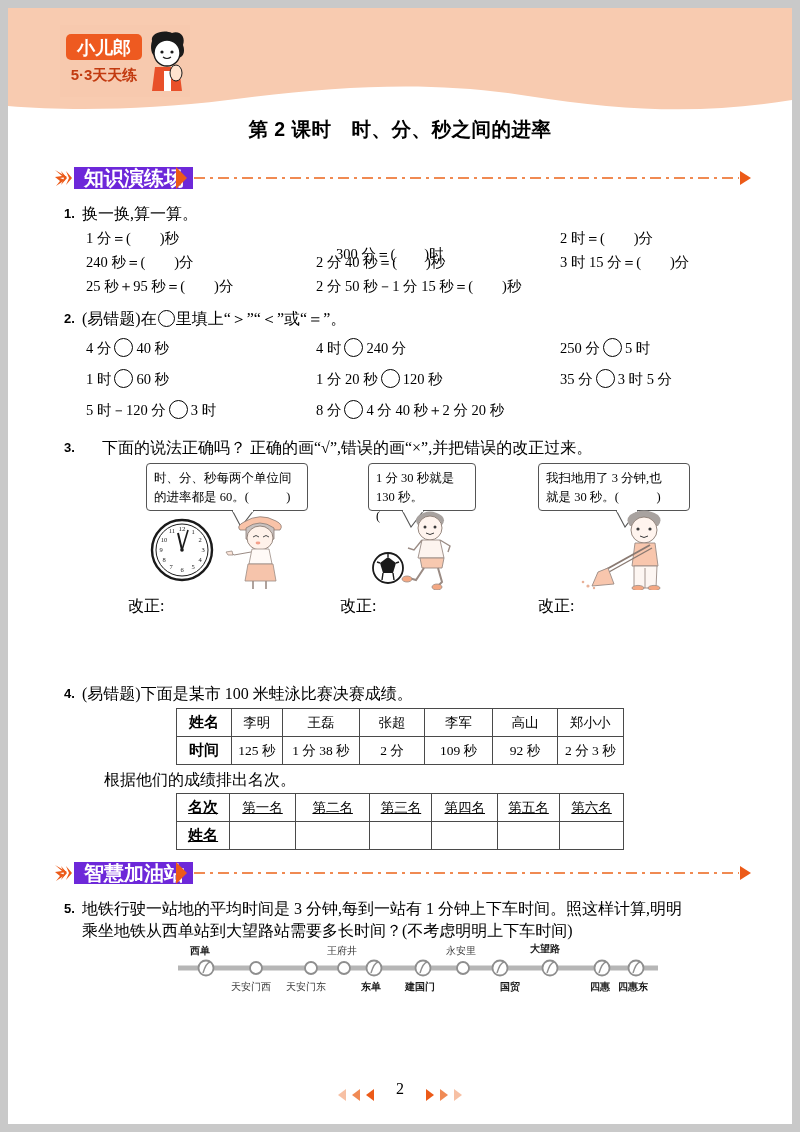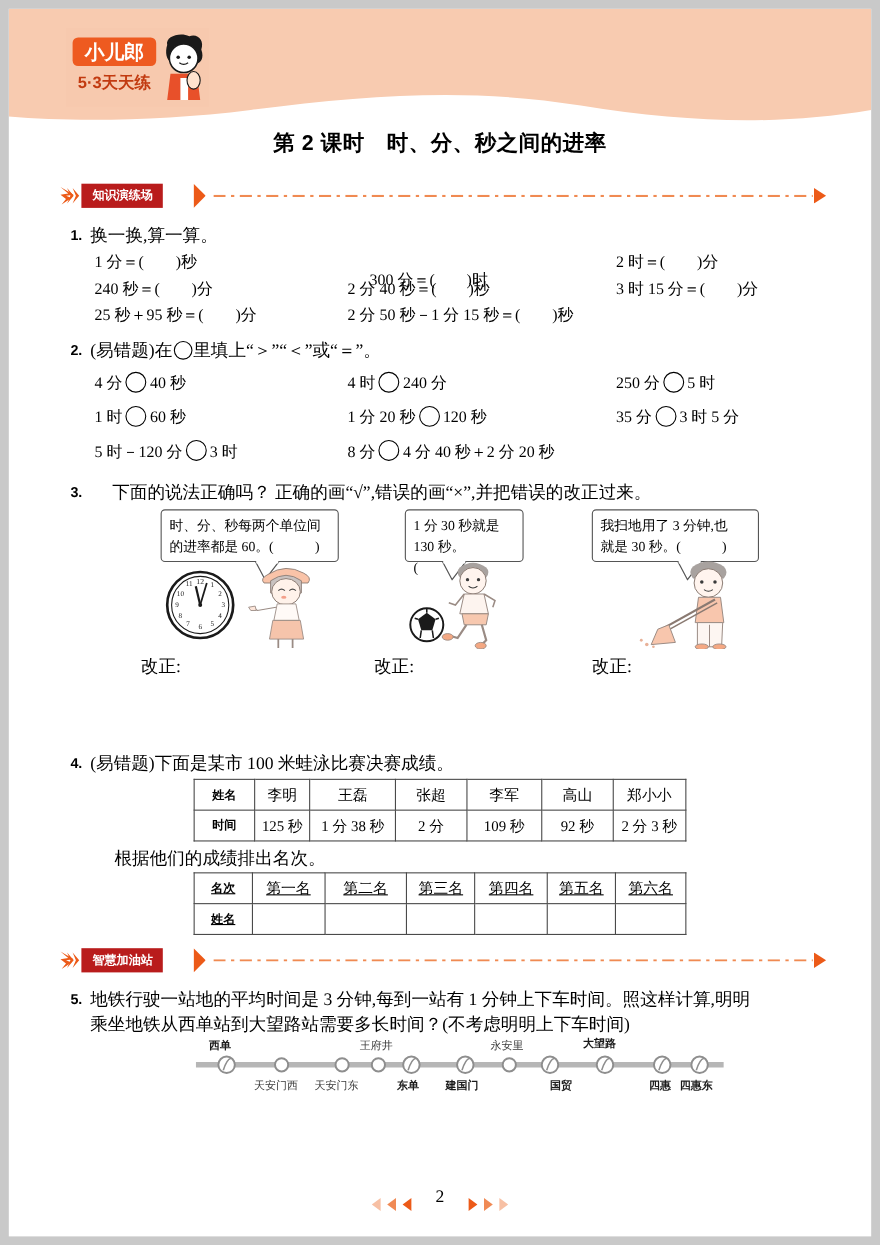--- a/index.html
+++ b/index.html
@@ -26,23 +26,23 @@
     text-align:center;
     font-family:"Liberation Sans","DejaVu Sans",sans-serif;
     font-weight:bold;font-size:19.5px;color:#000;
     letter-spacing:.5px;
   }
 
   
   .section-banner{position:absolute;left:46px;width:700px;height:24px;}
   .banner-label{
     position:absolute;left:20px;top:0;height:22px;
-    background:#b91c1c;color:#fff;
+    background:#6d28d9;color:#fff;
     font-family:"Liberation Sans","DejaVu Sans",sans-serif;
-    font-weight:bold;font-size:11px;
+    font-weight:bold;font-size:20px;
     line-height:22px;padding:0 9px 0 10px;
     white-space:nowrap;
   }
   .banner-star{position:absolute;left:0px;top:1px;width:22px;height:20px;}
   .banner-tip{position:absolute;top:0;width:11px;height:22px;}
   .banner-dash{position:absolute;top:10px;height:2px;}
   .banner-arrow{position:absolute;top:4px;width:11px;height:14px;}
 
   
   .qnum{
@@ -77,21 +77,21 @@
 
   
   .tbl{position:absolute;border-collapse:collapse;}
   .tbl td{
     border:1px solid #4a4a4a;
     text-align:center;font-size:13.5px;color:#000;
     height:27px;padding:0 2px;
   }
   .tbl td.hd{
     font-family:"Liberation Sans","DejaVu Sans",sans-serif;
-    font-weight:bold;font-size:11px;
+    font-weight:bold;font-size:15px;
   }
   .tbl{border:1.6px solid #2e2e2e;}
 
   
   .subway{position:absolute;left:170px;top:930px;width:480px;height:62px;}
   .st-label{
     position:absolute;font-size:10px;color:#3a3a3a;white-space:nowrap;
     font-family:"Liberation Serif","DejaVu Serif",serif;
   }
   .st-label.bold{font-weight:bold;color:#1a1a1a;}

